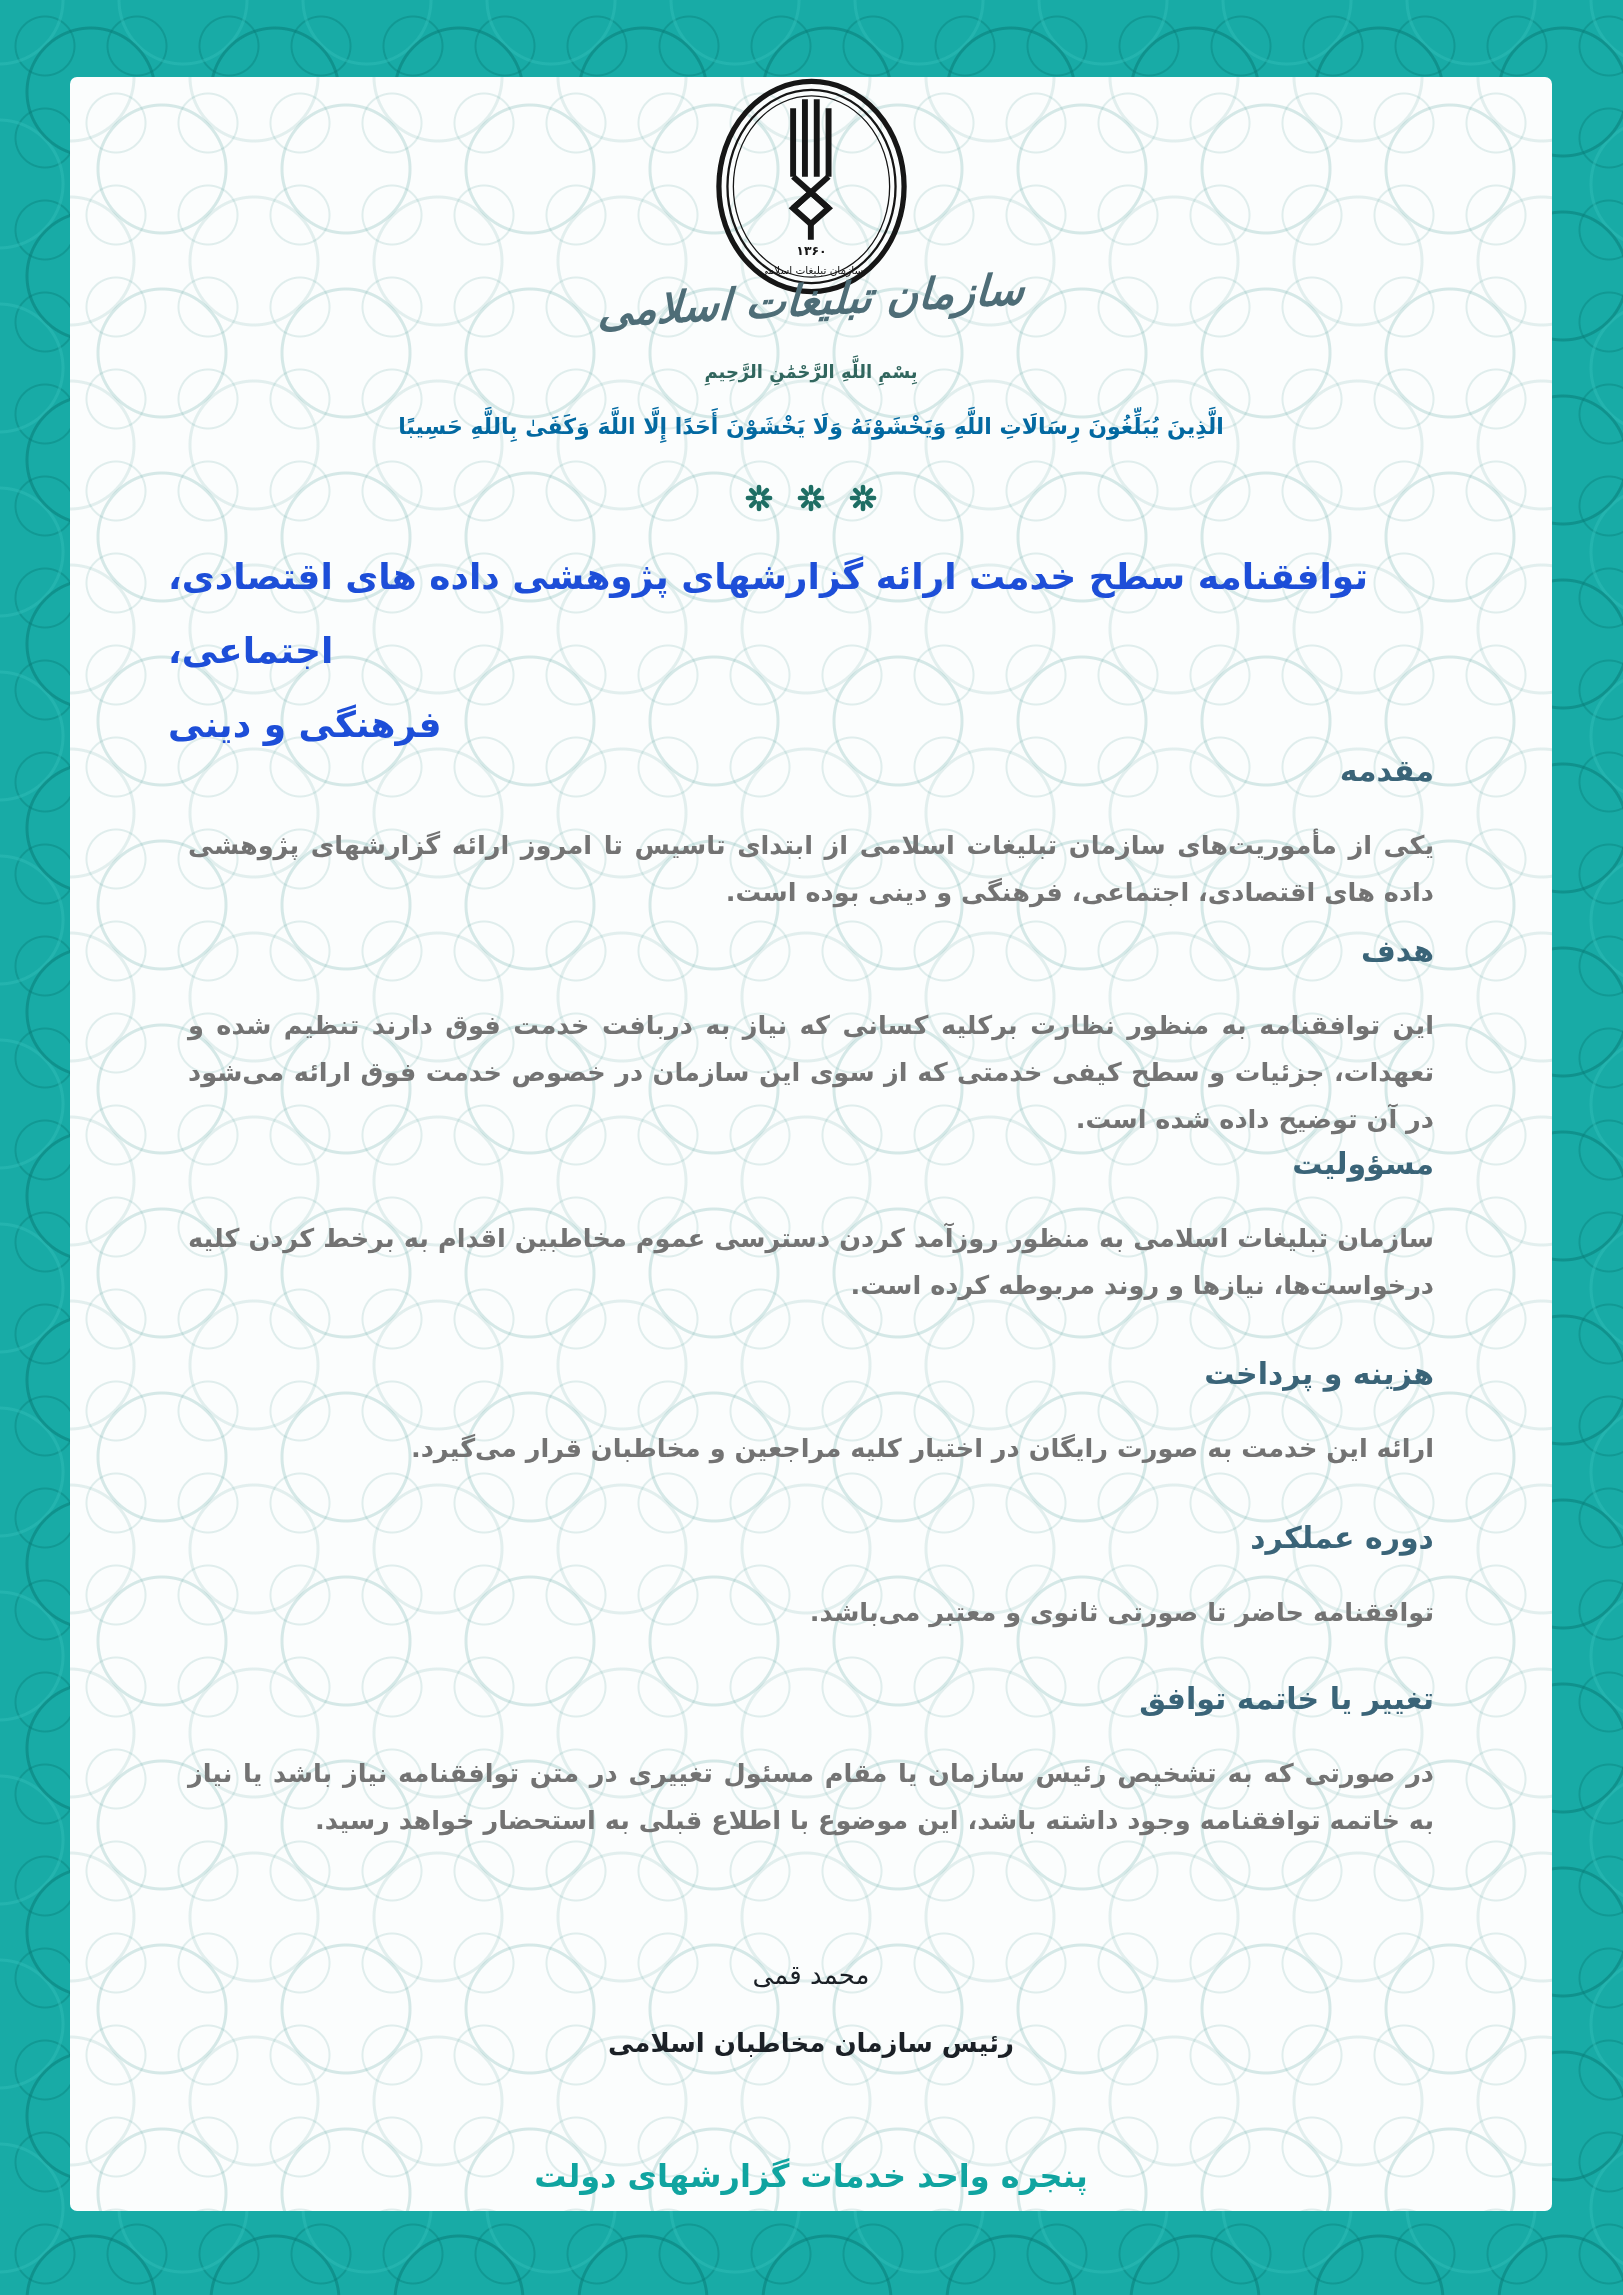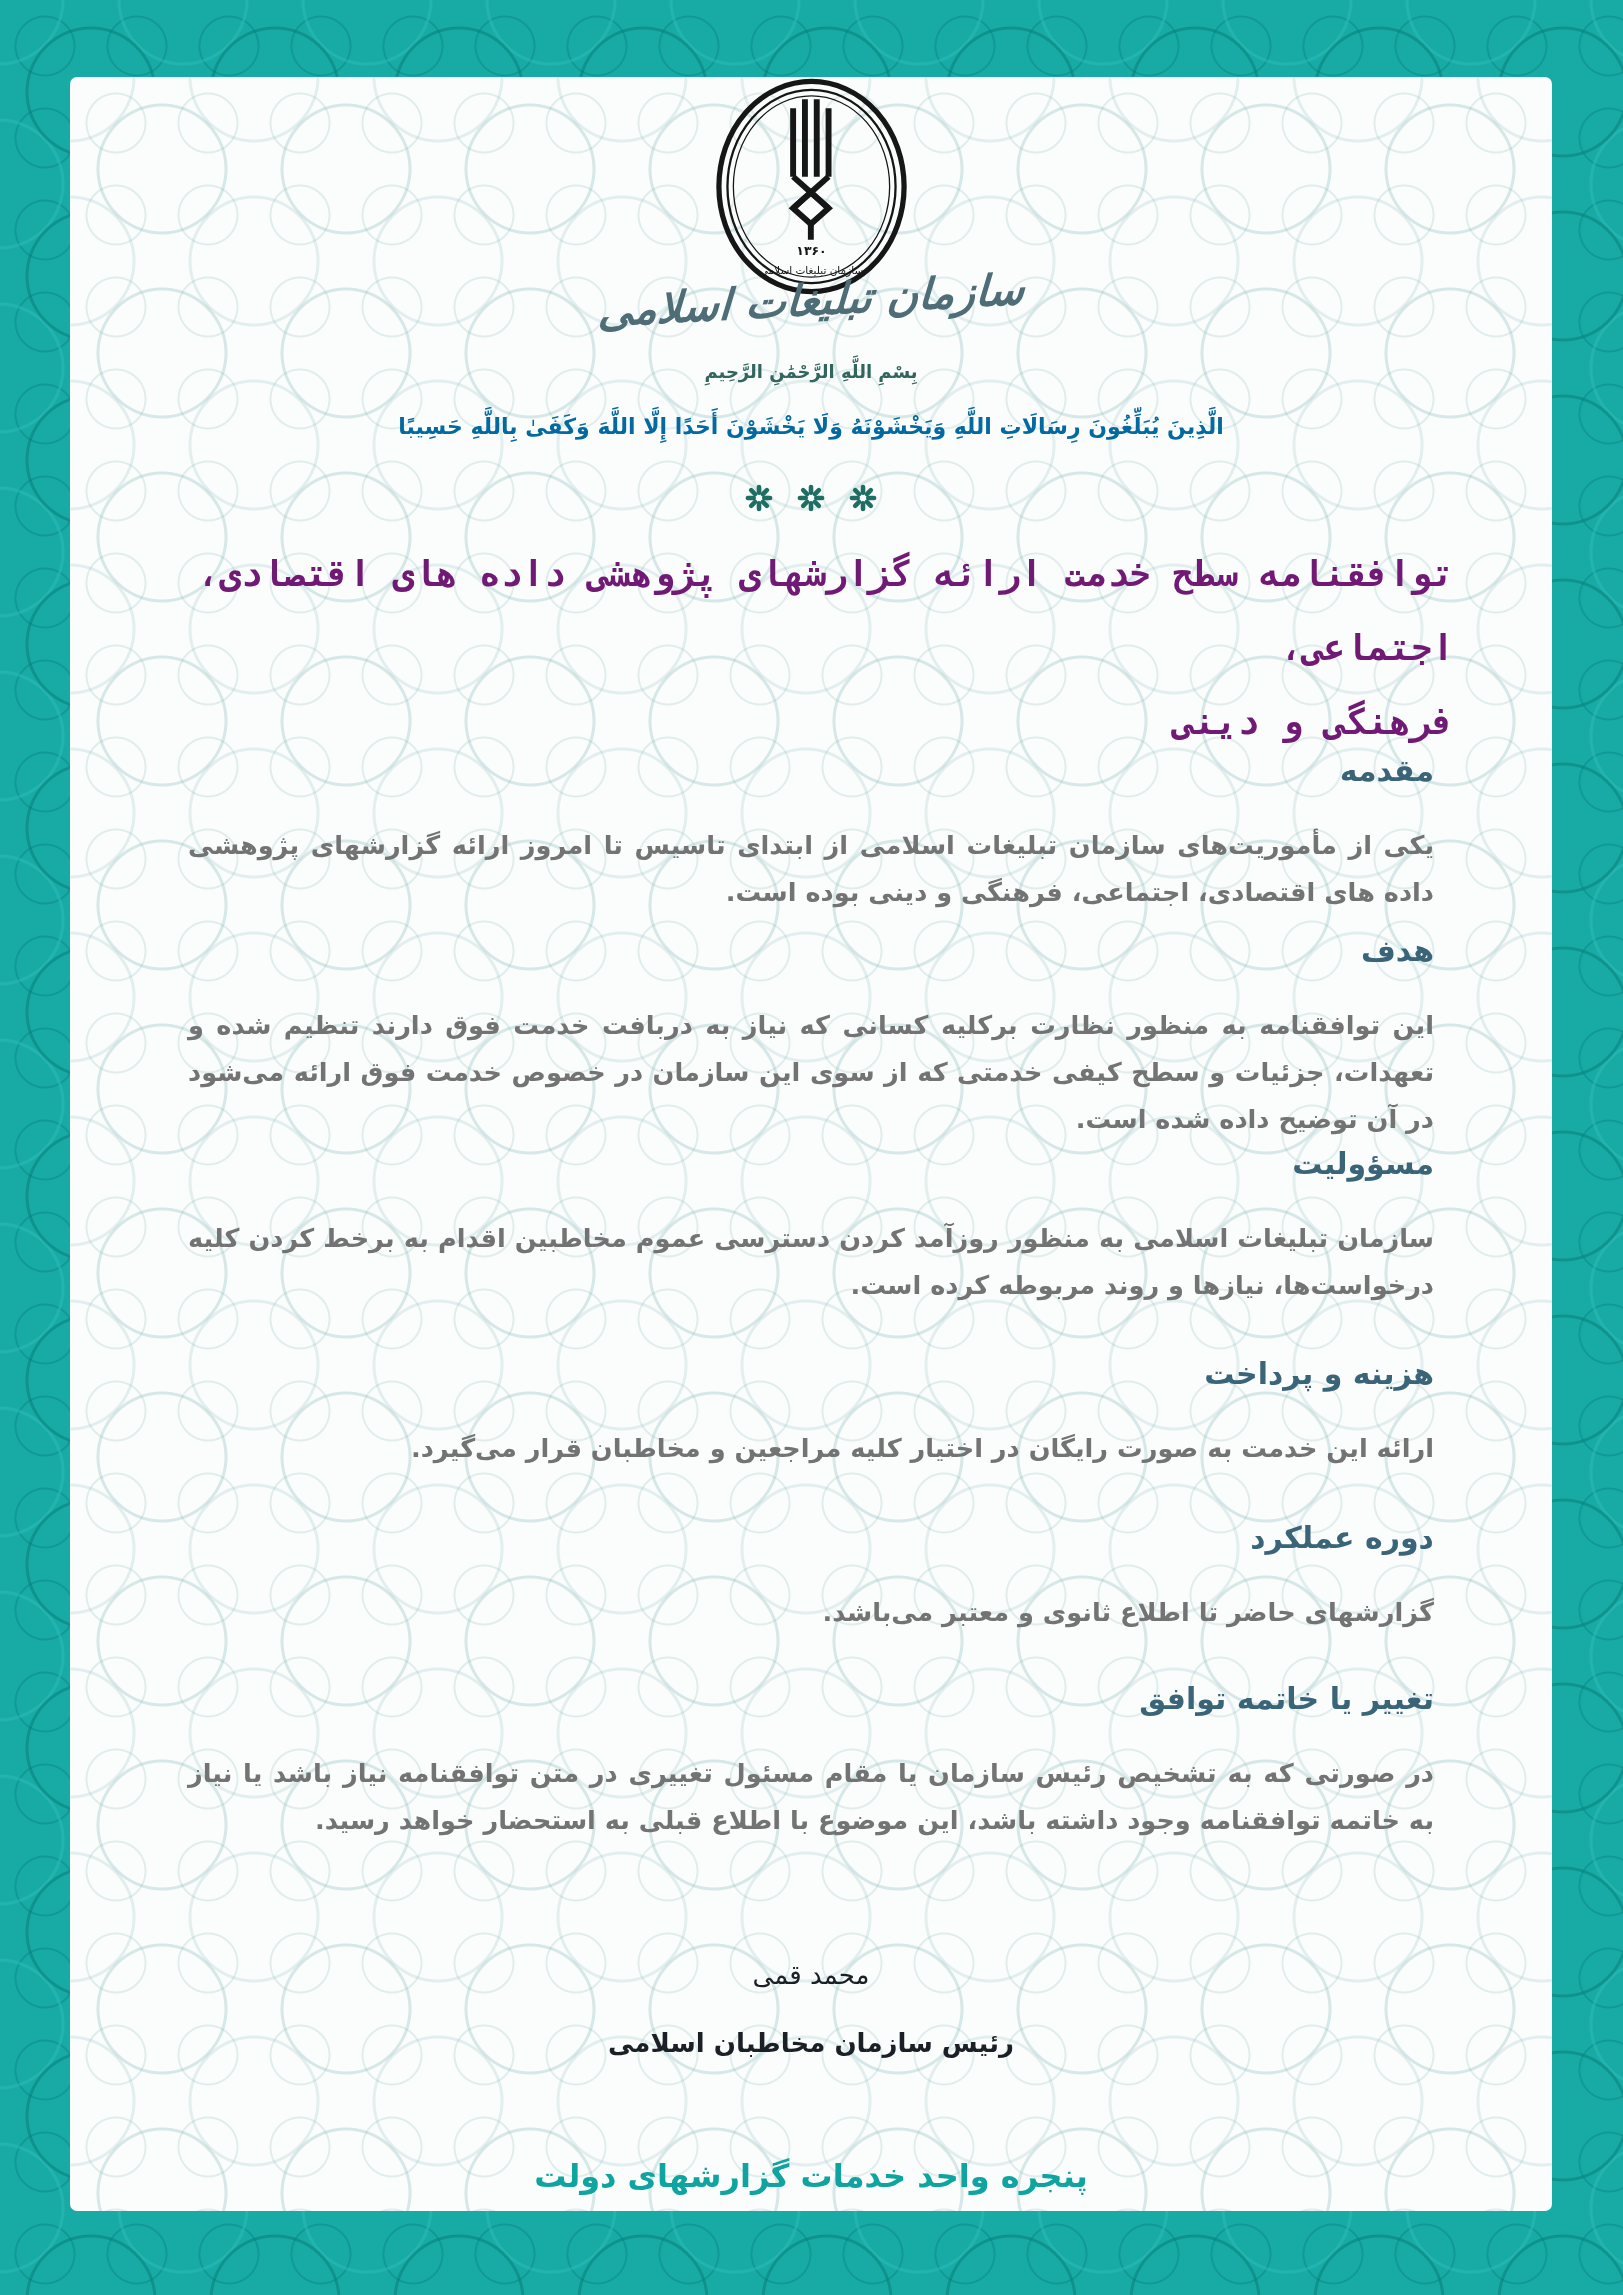--- a/index.html
+++ b/index.html
@@ -55,24 +55,23 @@
   }
   .verse{
     top:337px;text-align:center;
     font-size:22px;font-weight:bold;color:#0369a1;
   }
   .stars{top:406px;text-align:center;}
   .stars svg{margin:0 9.2px;vertical-align:middle;}
 
   .doc-title{
     top:439px;left:98px;right:98px;
-    text-align:right;
+    text-align:left;
     font-size:36px;line-height:74px;font-weight:bold;
-    color:#701a75;
-    font-family:Liberation Mono, monospace;
+    color:#1d4ed8;
   }
 
   .sec{position:absolute;left:118px;right:118px;}
   .sec h2{
     margin:0 0 31.5px 0;
     font-size:30px;line-height:39px;font-weight:bold;
     color:#3a6478;text-align:right;
   }
   .sec p{
     margin:0;
@@ -187,21 +186,21 @@
         <p>سازمان تبلیغات اسلامی به منظور روزآمد کردن دسترسی عموم مخاطبین اقدام به برخط کردن کلیه درخواست‌ها، نیازها و روند مربوطه کرده است.</p>
       </section>
 
       <section class="sec s4">
         <h2>هزینه و پرداخت</h2>
         <p>ارائه این خدمت به صورت رایگان در اختیار کلیه مراجعین و مخاطبان قرار می‌گیرد.</p>
       </section>
 
       <section class="sec s5">
         <h2>دوره عملکرد</h2>
-        <p>گزارشهای حاضر تا اطلاع ثانوی و معتبر می‌باشد.</p>
+        <p>توافقنامه حاضر تا صورتی ثانوی و معتبر می‌باشد.</p>
       </section>
 
       <section class="sec s6">
         <h2>تغییر یا خاتمه توافق</h2>
         <p>در صورتی که به تشخیص رئیس سازمان یا مقام مسئول تغییری در متن توافقنامه نیاز باشد یا نیاز به خاتمه توافقنامه وجود داشته باشد، این موضوع با اطلاع قبلی به استحضار خواهد رسید.</p>
       </section>
 
       <div class="abs sig-name">محمد قمی</div>
       <div class="abs sig-role">رئیس سازمان مخاطبان اسلامی</div>
 

